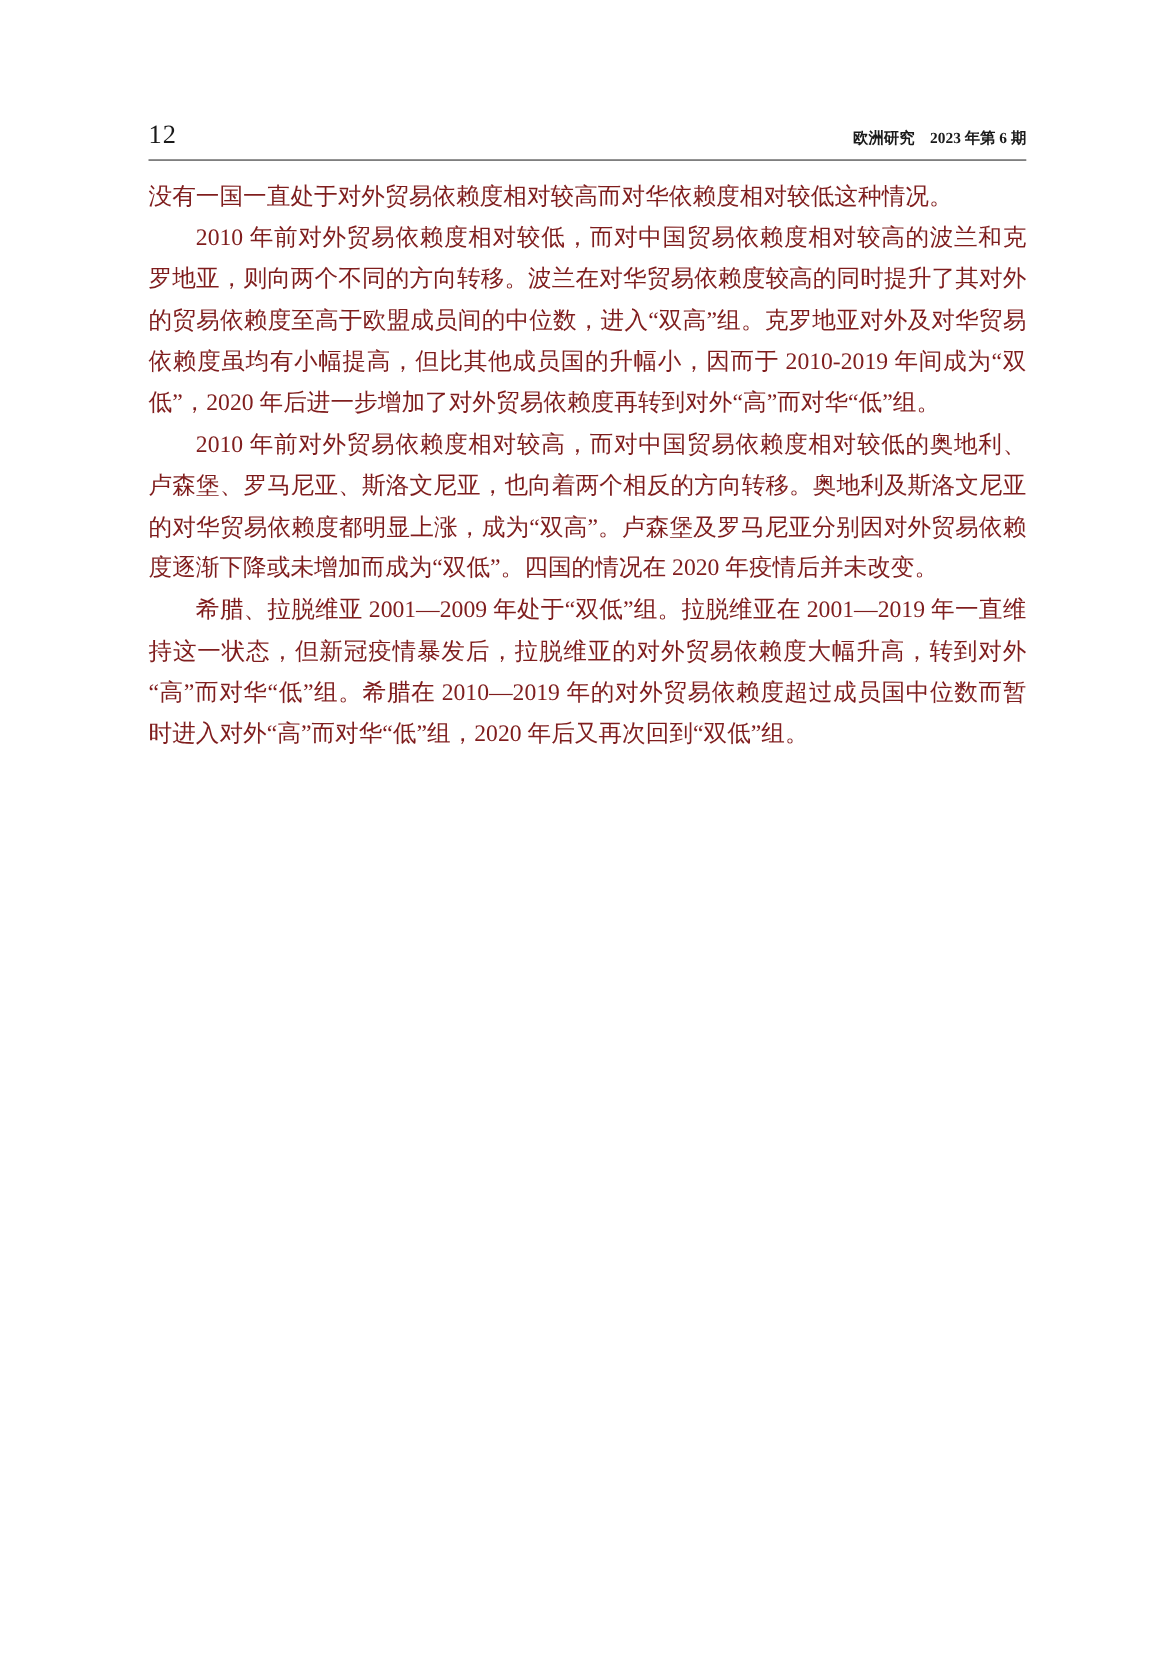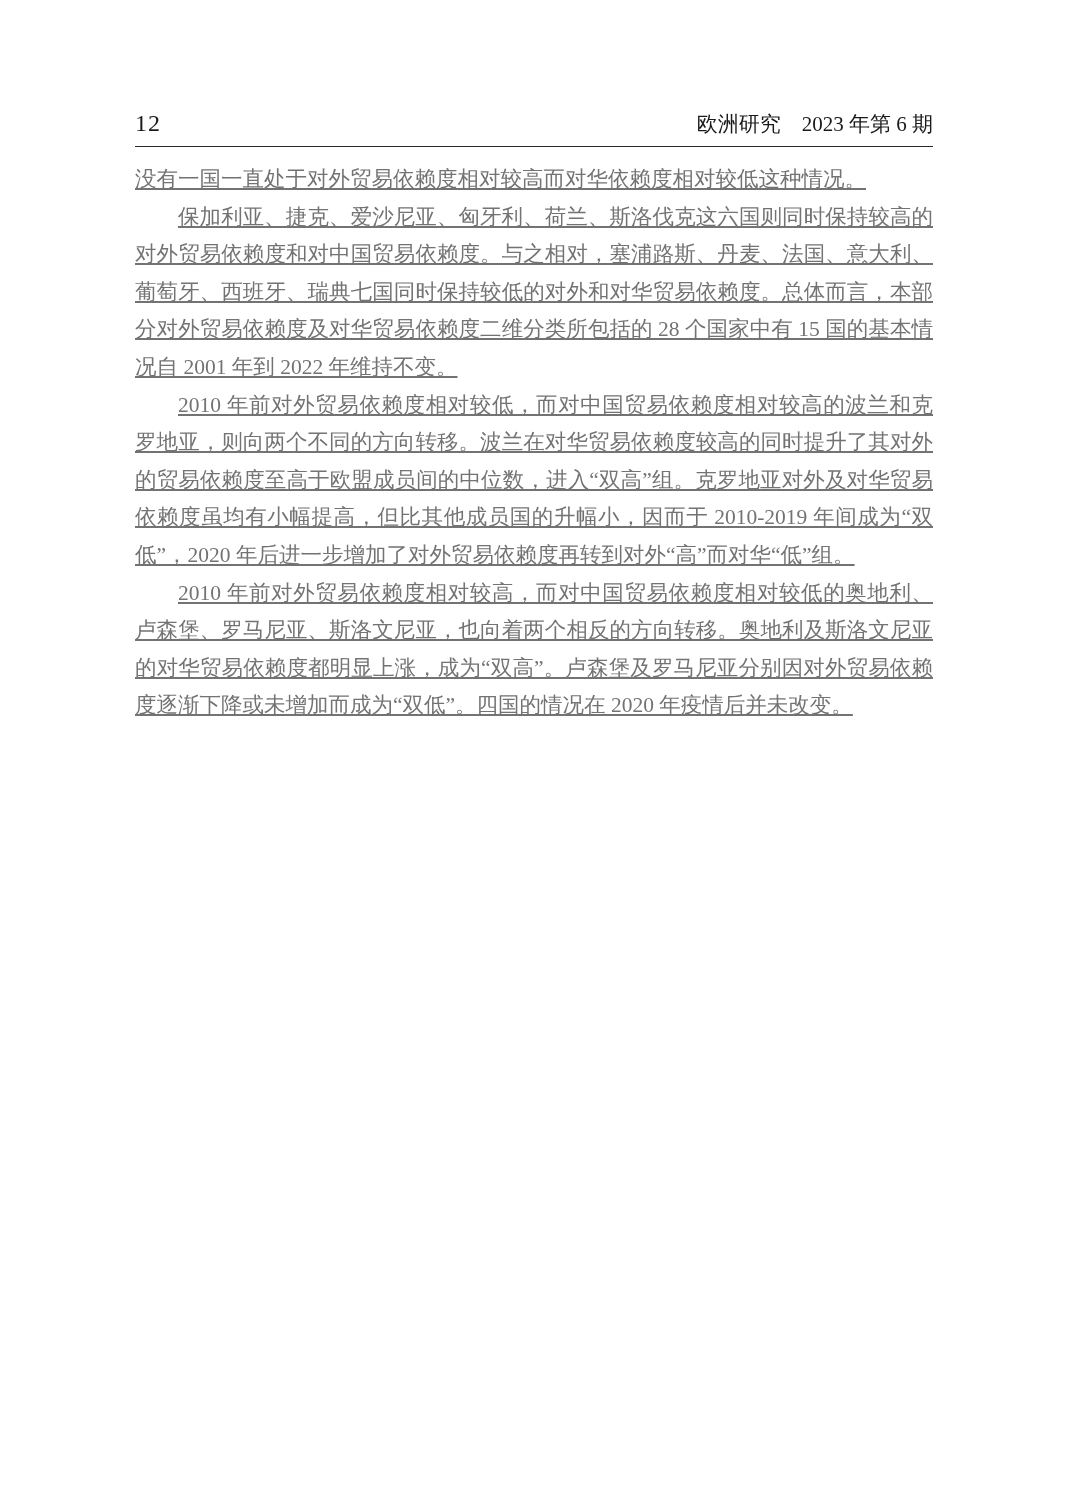--- a/index.html
+++ b/index.html
@@ -26,34 +26,34 @@
     display: flex;
     justify-content: space-between;
     align-items: baseline;
     padding-top: 110px;
   }
   .page-number {
     font-size: 24px;
     letter-spacing: 1px;
   }
   .journal-info {
-    font-size: 21px;
+    font-size: 14px;
+    font-weight: bold;
   }
   .header-rule {
     height: 0;
     border-top: 1.6px solid #2b2b2b;
     margin-top: 8px;
   }
   .article-body {
     margin-top: 14px;
     font-size: 21.5px;
     line-height: 37.6px;
     text-align: justify;
-    color: #737373;
-    text-decoration: underline;
+    color: #7f1d1d;
   }
   .article-body p {
     margin: 0;
     padding: 0;
     text-indent: 2em;
   }
   .article-body p.continuation {
     text-indent: 0;
   }
 </style>
@@ -65,19 +65,19 @@
 
     <div class="running-header">
       <span class="page-number">12</span>
       <span class="journal-info">欧洲研究　2023 年第 6 期</span>
     </div>
 
     <div class="header-rule"></div>
 
     <div class="article-body">
       <p class="continuation">没有一国一直处于对外贸易依赖度相对较高而对华依赖度相对较低这种情况。</p>
-      <p>保加利亚、捷克、爱沙尼亚、匈牙利、荷兰、斯洛伐克这六国则同时保持较高的对外贸易依赖度和对中国贸易依赖度。与之相对，塞浦路斯、丹麦、法国、意大利、葡萄牙、西班牙、瑞典七国同时保持较低的对外和对华贸易依赖度。总体而言，本部分对外贸易依赖度及对华贸易依赖度二维分类所包括的 28 个国家中有 15 国的基本情况自 2001 年到 2022 年维持不变。</p>
       <p>2010 年前对外贸易依赖度相对较低，而对中国贸易依赖度相对较高的波兰和克罗地亚，则向两个不同的方向转移。波兰在对华贸易依赖度较高的同时提升了其对外的贸易依赖度至高于欧盟成员间的中位数，进入“双高”组。克罗地亚对外及对华贸易依赖度虽均有小幅提高，但比其他成员国的升幅小，因而于 2010-2019 年间成为“双低”，2020 年后进一步增加了对外贸易依赖度再转到对外“高”而对华“低”组。</p>
       <p>2010 年前对外贸易依赖度相对较高，而对中国贸易依赖度相对较低的奥地利、卢森堡、罗马尼亚、斯洛文尼亚，也向着两个相反的方向转移。奥地利及斯洛文尼亚的对华贸易依赖度都明显上涨，成为“双高”。卢森堡及罗马尼亚分别因对外贸易依赖度逐渐下降或未增加而成为“双低”。四国的情况在 2020 年疫情后并未改变。</p>
+      <p>希腊、拉脱维亚 2001—2009 年处于“双低”组。拉脱维亚在 2001—2019 年一直维持这一状态，但新冠疫情暴发后，拉脱维亚的对外贸易依赖度大幅升高，转到对外“高”而对华“低”组。希腊在 2010—2019 年的对外贸易依赖度超过成员国中位数而暂时进入对外“高”而对华“低”组，2020 年后又再次回到“双低”组。</p>
     </div>
 
   </div>
 </div>
 
 </body></html>

